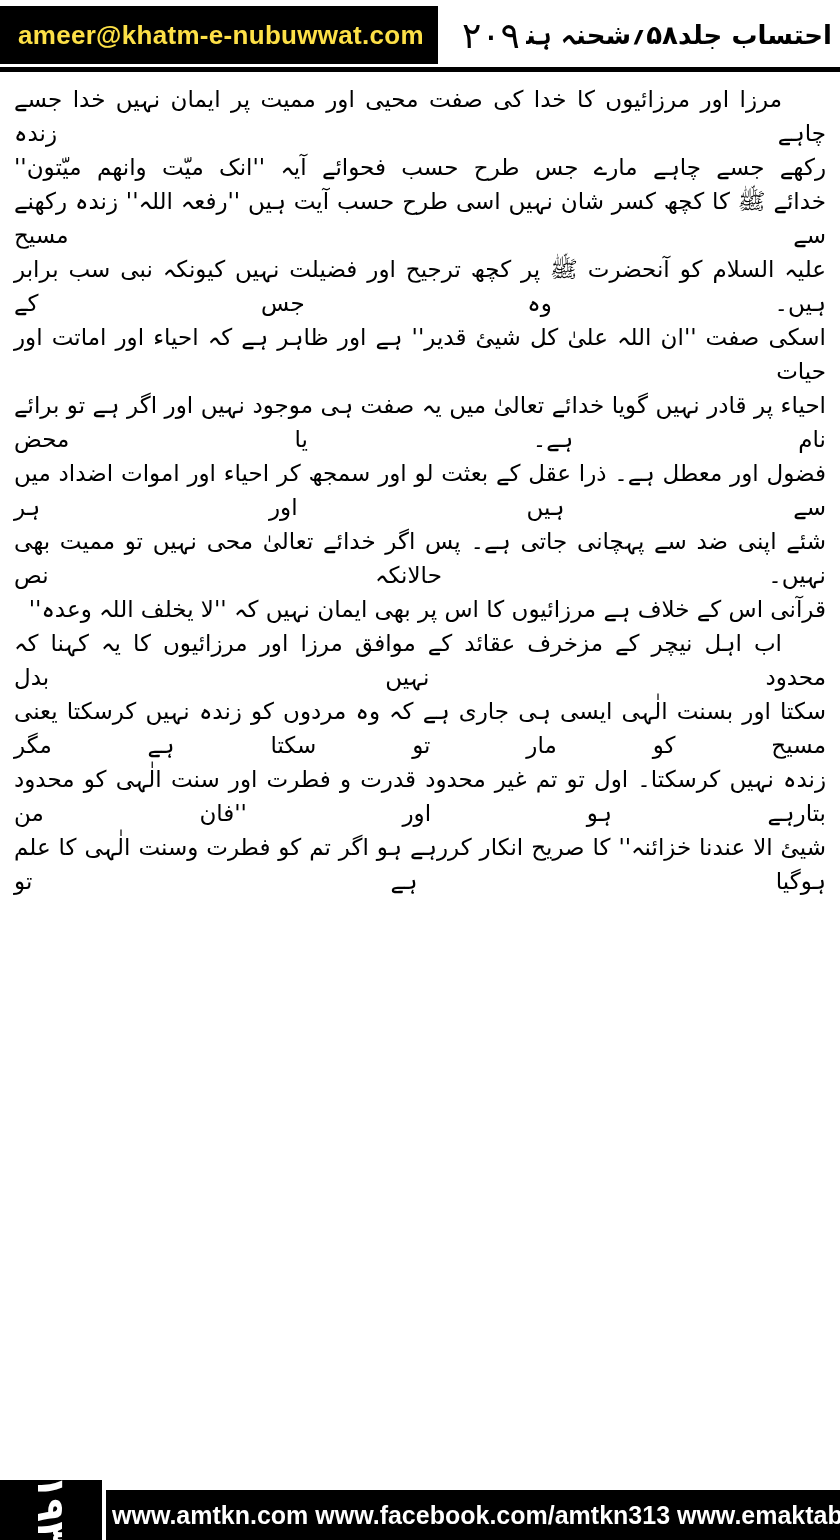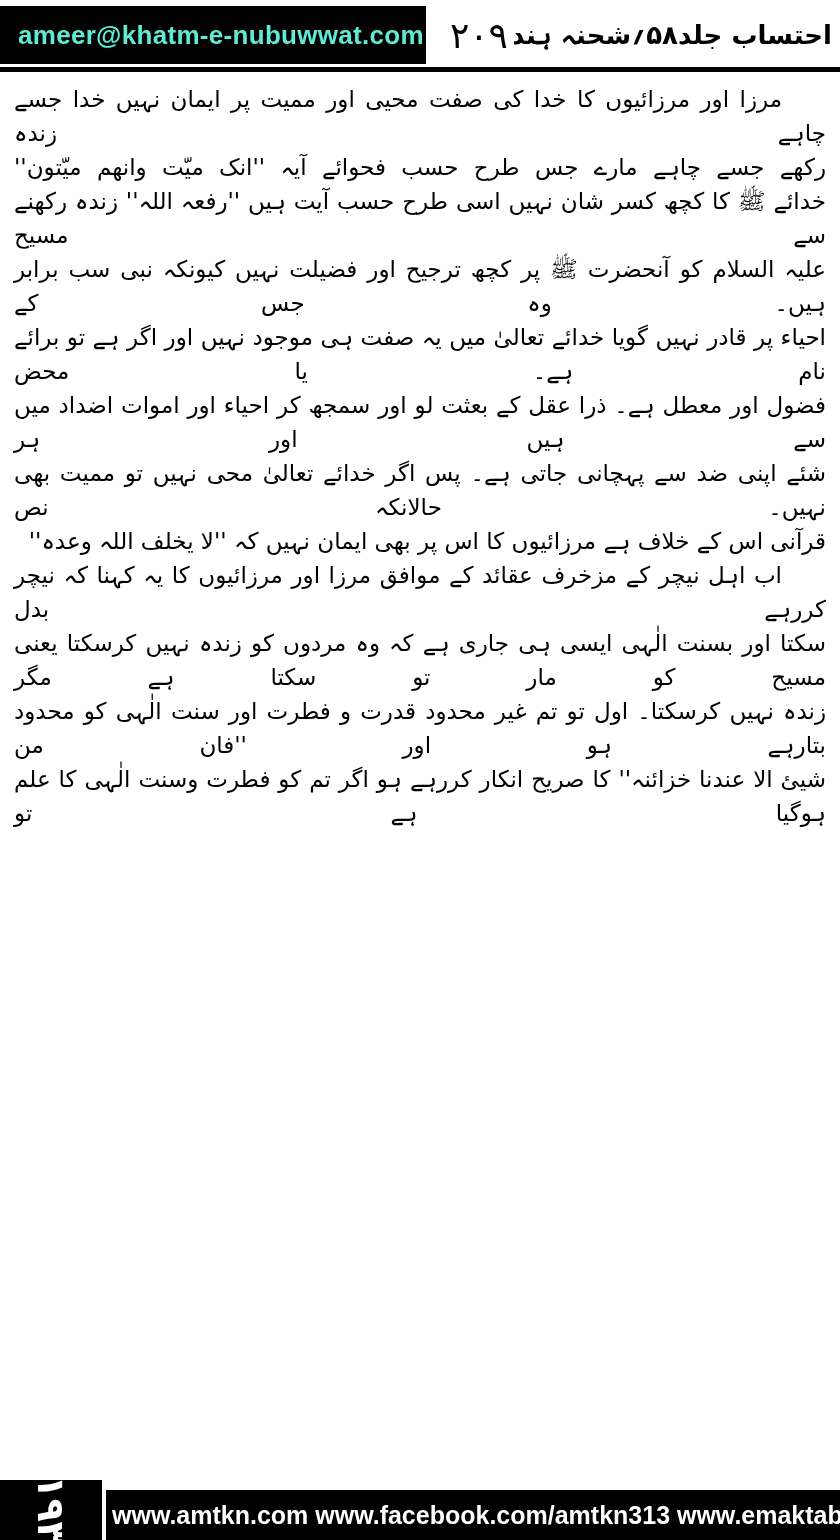--- a/index.html
+++ b/index.html
@@ -16,24 +16,24 @@
 
   
   .header {
     display: flex;
     align-items: stretch;
     height: 64px;
     padding-top: 6px;
   }
   .email-box {
     background: #000;
-    color: #5eead4;
+    color: #fde047;
     display: flex;
     align-items: center;
-    padding: 0 2px 0 18px;
+    padding: 0 14px 0 18px;
     font-family: "Liberation Sans", sans-serif;
     font-weight: 700;
     font-size: 26px;
     letter-spacing: 0.3px;
     white-space: nowrap;
   }
   .page-num-top {
     display: flex;
     align-items: center;
     padding: 0 6px 0 24px;
@@ -124,25 +124,26 @@
     <div class="header-title">احتساب جلد۵۸؍شحنہ ہند ...... 1904ء</div>
   </div>
 
   <div class="rule"></div>
 
   <div class="body-text">
       <div class="line first">مرزا اور مرزائیوں کا خدا کی صفت محیی اور ممیت پر ایمان نہیں خدا جسے چاہے زندہ</div>
       <div class="line">رکھے جسے چاہے مارے جس طرح حسب فحوائے آیہ ''انک میّت وانھم میّتون''</div>
       <div class="line">خدائے ﷺ کا کچھ کسر شان نہیں اسی طرح حسب آیت ہیں ''رفعہ اللہ'' زندہ رکھنے سے مسیح</div>
       <div class="line">علیہ السلام کو آنحضرت ﷺ پر کچھ ترجیح اور فضیلت نہیں کیونکہ نبی سب برابر ہیں۔ وہ جس کے</div>
+      <div class="line">اسکی صفت ''ان اللہ علیٰ کل شیئ قدیر'' ہے اور ظاہر ہے کہ احیاء اور اماتت اور حیات</div>
       <div class="line">احیاء پر قادر نہیں گویا خدائے تعالیٰ میں یہ صفت ہی موجود نہیں اور اگر ہے تو برائے نام ہے۔ یا محض</div>
       <div class="line">فضول اور معطل ہے۔ ذرا عقل کے بعثت لو اور سمجھ کر احیاء اور اموات اضداد میں سے ہیں اور ہر</div>
       <div class="line">شئے اپنی ضد سے پہچانی جاتی ہے۔ پس اگر خدائے تعالیٰ محی نہیں تو ممیت بھی نہیں۔ حالانکہ نص</div>
       <div class="line end">قرآنی اس کے خلاف ہے مرزائیوں کا اس پر بھی ایمان نہیں کہ ''لا یخلف اللہ وعدہ''</div>
-      <div class="line first">اب اہل نیچر کے مزخرف عقائد کے موافق مرزا اور مرزائیوں کا یہ کہنا کہ نیچر کررہے بدل</div>
+      <div class="line first">اب اہل نیچر کے مزخرف عقائد کے موافق مرزا اور مرزائیوں کا یہ کہنا کہ محدود نہیں بدل</div>
       <div class="line">سکتا اور بسنت الٰہی ایسی ہی جاری ہے کہ وہ مردوں کو زندہ نہیں کرسکتا یعنی مسیح کو مار تو سکتا ہے مگر</div>
       <div class="line">زندہ نہیں کرسکتا۔ اول تو تم غیر محدود قدرت و فطرت اور سنت الٰہی کو محدود بتارہے ہو اور ''فان من</div>
       <div class="line">شیئ الا عندنا خزائنہ'' کا صریح انکار کررہے ہو اگر تم کو فطرت وسنت الٰہی کا علم ہوگیا ہے تو</div>
     </div>
 
   <div class="footer-bar">
     <div class="footer-links">www.amtkn.com www.facebook.com/amtkn313 www.emaktaba.info</div>
   </div>
 
   <div class="page-tab">

